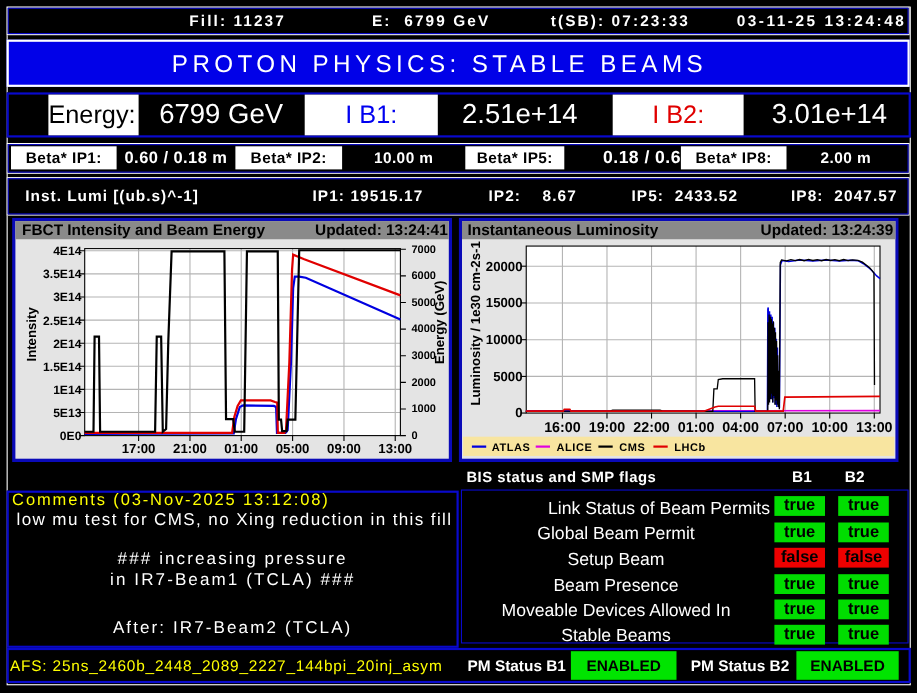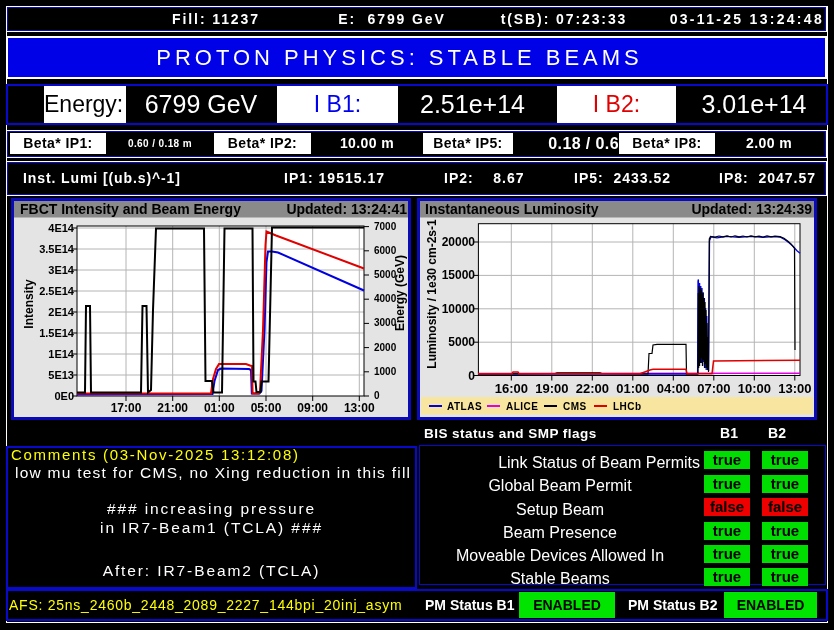--- a/index.html
+++ b/index.html
@@ -32,21 +32,21 @@
   <div class="abs wt" style="left:109px;top:0;width:168px;height:37px;line-height:36px;text-align:center;font-size:25px;">6799 GeV</div>
   <div class="abs" style="left:269px;top:0;width:121px;height:37px;background:#fff;color:#0000f0;font-size:23px;line-height:36px;text-align:center;">I B1:</div>
   <div class="abs wt" style="left:385px;top:0;width:159px;height:37px;line-height:36px;text-align:center;font-size:25px;">2.51e+14</div>
   <div class="abs" style="left:549px;top:0;width:119px;height:37px;background:#fff;color:#e00000;font-size:23px;line-height:36px;text-align:center;">I B2:</div>
   <div class="abs wt" style="left:668px;top:0;width:156px;height:37px;line-height:36px;text-align:center;font-size:25px;">3.01e+14</div>
 </div>
 
 <div class="abs" style="left:6px;top:130px;width:819px;height:26px;border:1px solid #fff;background:#000;">
   <div class="abs" style="inset:0;border:1px solid #0909cc;"></div>
   <div class="abs" style="left:3px;top:2px;width:96px;height:21px;background:#fff;color:#000;font-size:14px;font-weight:bold;letter-spacing:0.4px;line-height:21px;text-align:center;">Beta* IP1:</div>
-  <div class="abs wt" style="left:99px;top:2px;width:108px;height:21px;font-size:10px;font-weight:bold;letter-spacing:0.4px;line-height:21px;text-align:center;">0.60 / 0.18 m</div>
+  <div class="abs wt" style="left:99px;top:2px;width:108px;height:21px;font-size:15px;font-weight:bold;letter-spacing:0.4px;line-height:21px;text-align:center;">0.60 / 0.18 m</div>
   <div class="abs" style="left:207px;top:2px;width:97px;height:21px;background:#fff;color:#000;font-size:14px;font-weight:bold;letter-spacing:0.4px;line-height:21px;text-align:center;">Beta* IP2:</div>
   <div class="abs wt" style="left:304px;top:2px;width:112px;height:21px;font-size:14px;font-weight:bold;letter-spacing:0.4px;line-height:21px;text-align:center;">10.00 m</div>
   <div class="abs" style="left:416px;top:2px;width:90px;height:21px;background:#fff;color:#000;font-size:14px;font-weight:bold;letter-spacing:0.4px;line-height:21px;text-align:center;">Beta* IP5:</div>
   <div class="abs wt" style="left:506px;top:2px;width:106px;height:21px;font-size:16px;font-weight:bold;letter-spacing:0.4px;line-height:21px;text-align:center;padding-left:32px;">0.18 / 0.60 m</div>
   <div class="abs" style="left:612px;top:2px;width:96px;height:21px;background:#fff;color:#000;font-size:14px;font-weight:bold;letter-spacing:0.4px;line-height:21px;text-align:center;">Beta* IP8:</div>
   <div class="abs wt" style="left:708px;top:2px;width:108px;height:21px;font-size:14px;font-weight:bold;letter-spacing:0.4px;line-height:21px;text-align:center;">2.00 m</div>
 </div>
 
 <div class="abs" style="left:6px;top:161px;width:819px;height:33px;border:1px solid #fff;background:#000;">
   <div class="abs" style="inset:0;border:1px solid #0909cc;"></div>

